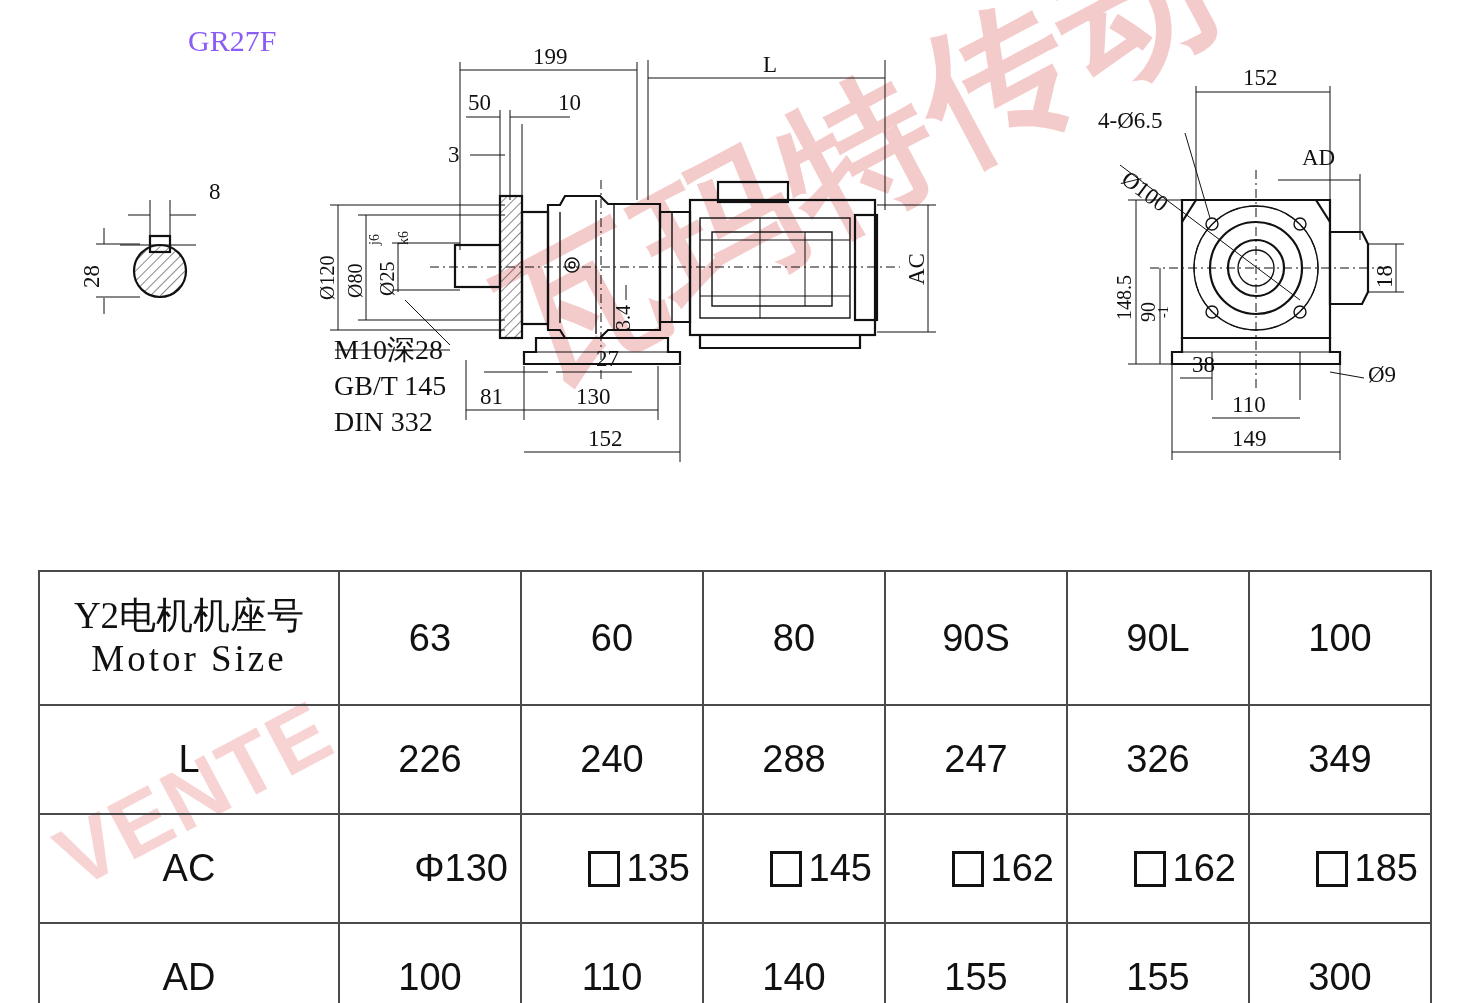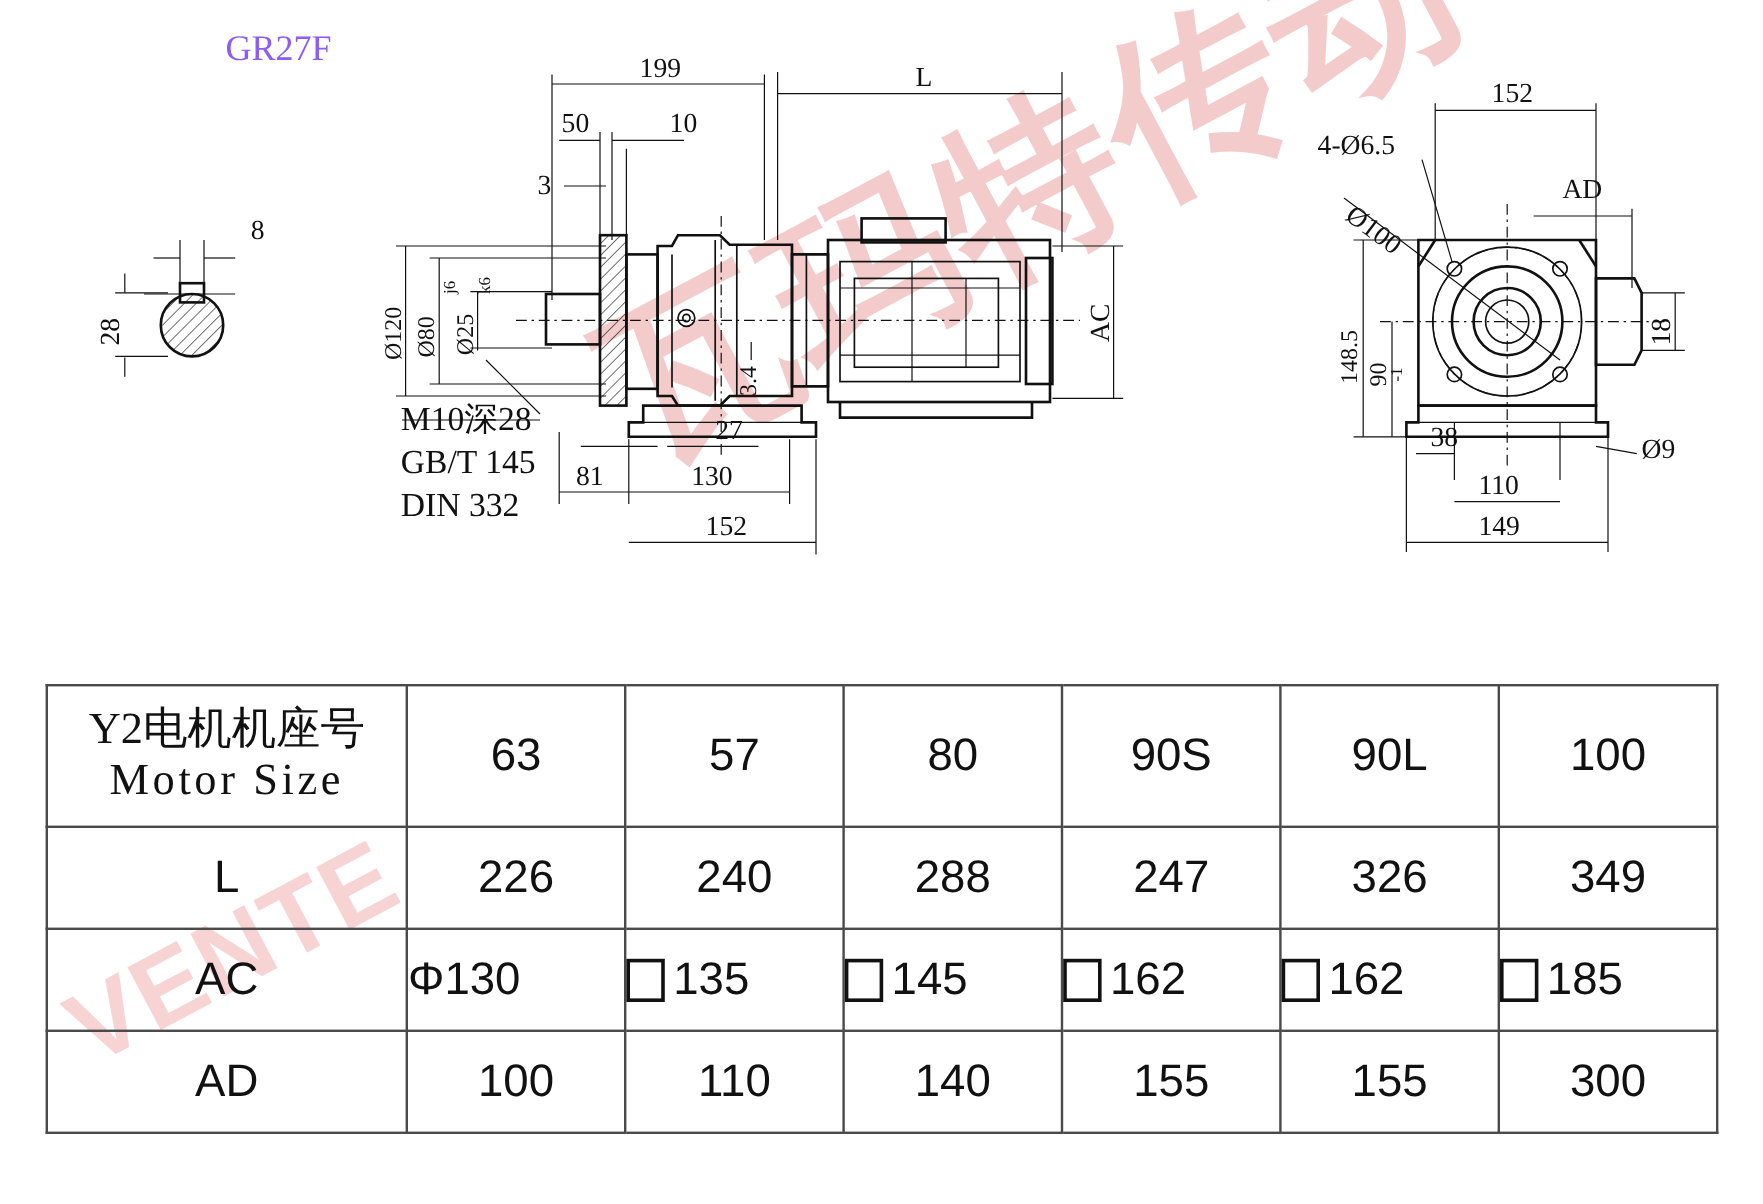--- a/index.html
+++ b/index.html
@@ -63,32 +63,32 @@
     table-layout:fixed;
   }
   .tbl td{
     border:2px solid #4a4a4a;
     text-align:center;
     vertical-align:middle;
     font-family:"Liberation Sans", sans-serif;
     font-size:38px;
     color:#111;
     height:83px;
-    padding:0;
+    padding:12px;
   }
   .tbl td.head-first{
     font-size:37px;
     line-height:1.15;
     font-family:"Liberation Serif", serif;
     padding:4px 2px;
   }
   .tbl td.rowlabel{font-family:"Liberation Sans", sans-serif;font-size:38px;}
   .tbl .r1 td{height:108px;}
   .boxglyph{display:inline-block;width:26px;height:30px;border:3px solid #111;margin-right:4px;vertical-align:-4px;}
-  .cellwrap{display:flex;align-items:center;justify-content:flex-start;gap:3px;}
+  .cellwrap{display:flex;align-items:center;justify-content:flex-end;gap:3px;}
   .hd-l1{display:block;white-space:nowrap;}
   .hd-l2{display:block;white-space:nowrap;letter-spacing:3px;}
 </style>
 </head>
 <body>
 
 <div id="stage">
 
   <div class="wm wm-cn">瓦玛特传动</div>
   <div class="wm wm-en">VENTE</div>
@@ -331,21 +331,21 @@
       <col style="width:182px">
       <col style="width:182px">
     </colgroup>
     <tbody>
         <tr class="r1">
       <td class="head-first">
         <span class="hd-l1">Y2电机机座号</span>
         <span class="hd-l2">Motor Size</span>
       </td>
       <td>63</td>
-      <td>57</td>
+      <td>60</td>
       <td>80</td>
       <td>90S</td>
       <td>90L</td>
       <td>100</td>
     </tr>
 
     <tr>
       <td class="rowlabel">L</td>
       <td>226</td>
       <td>240</td>

